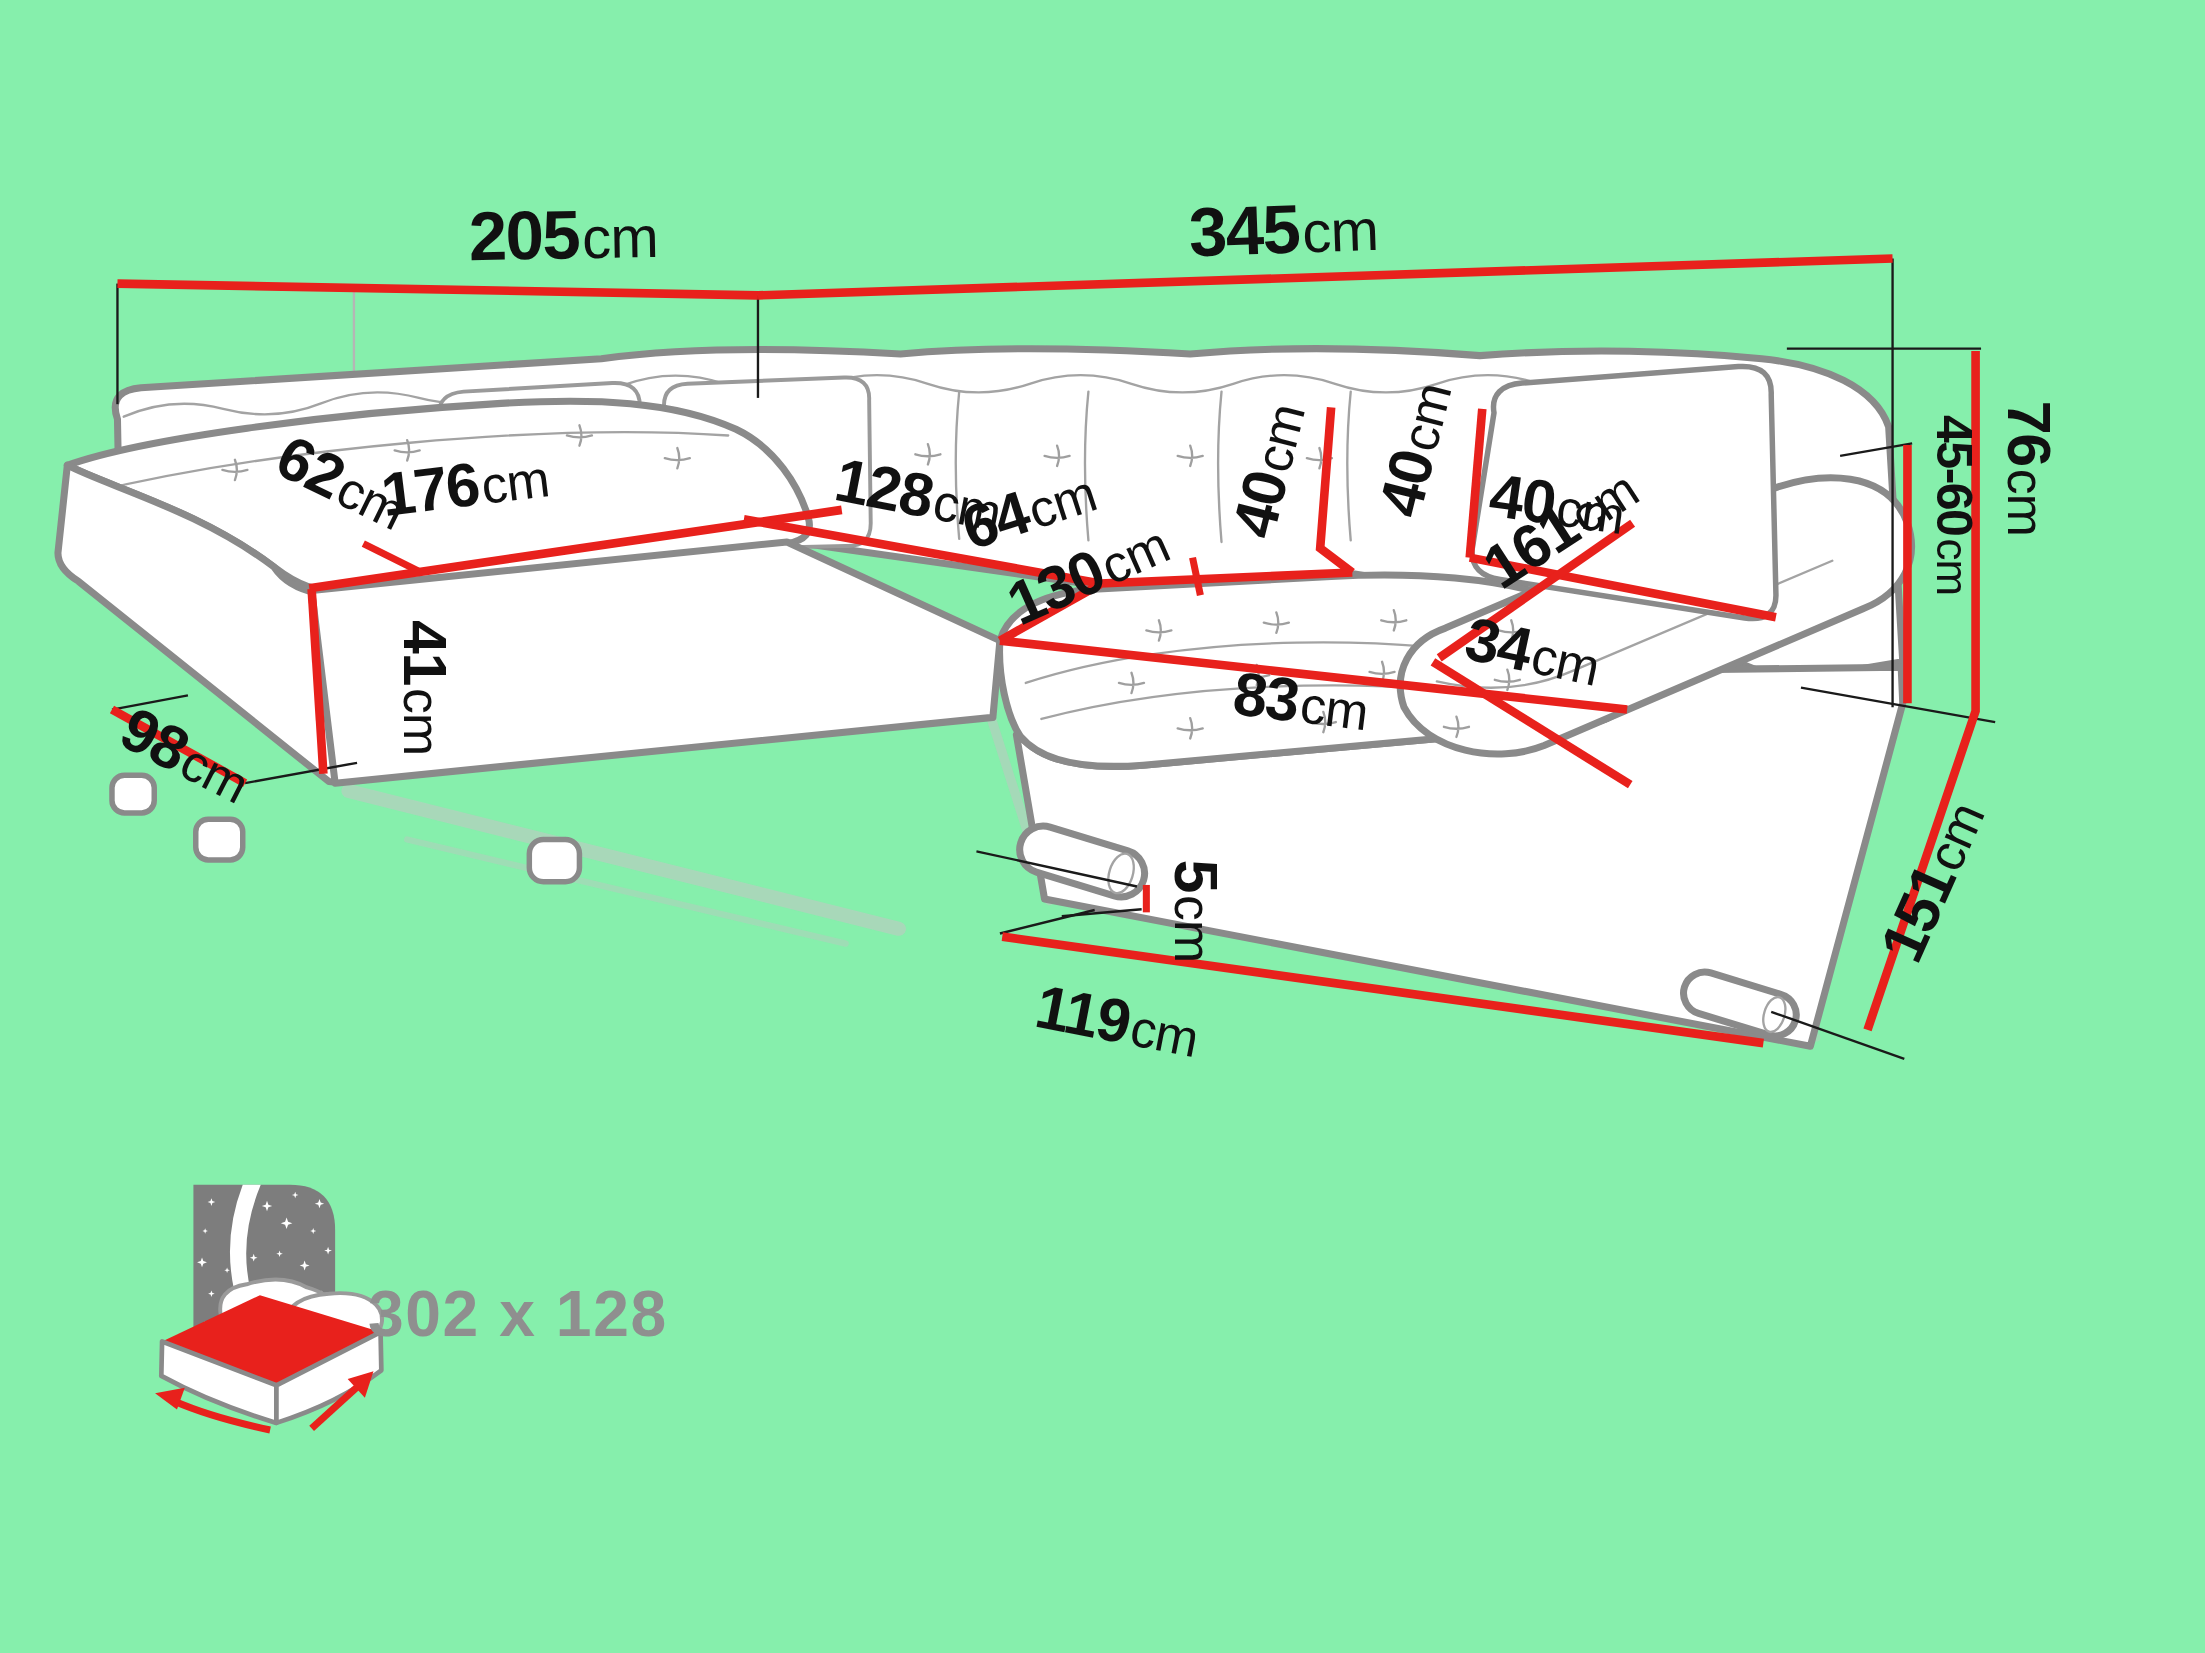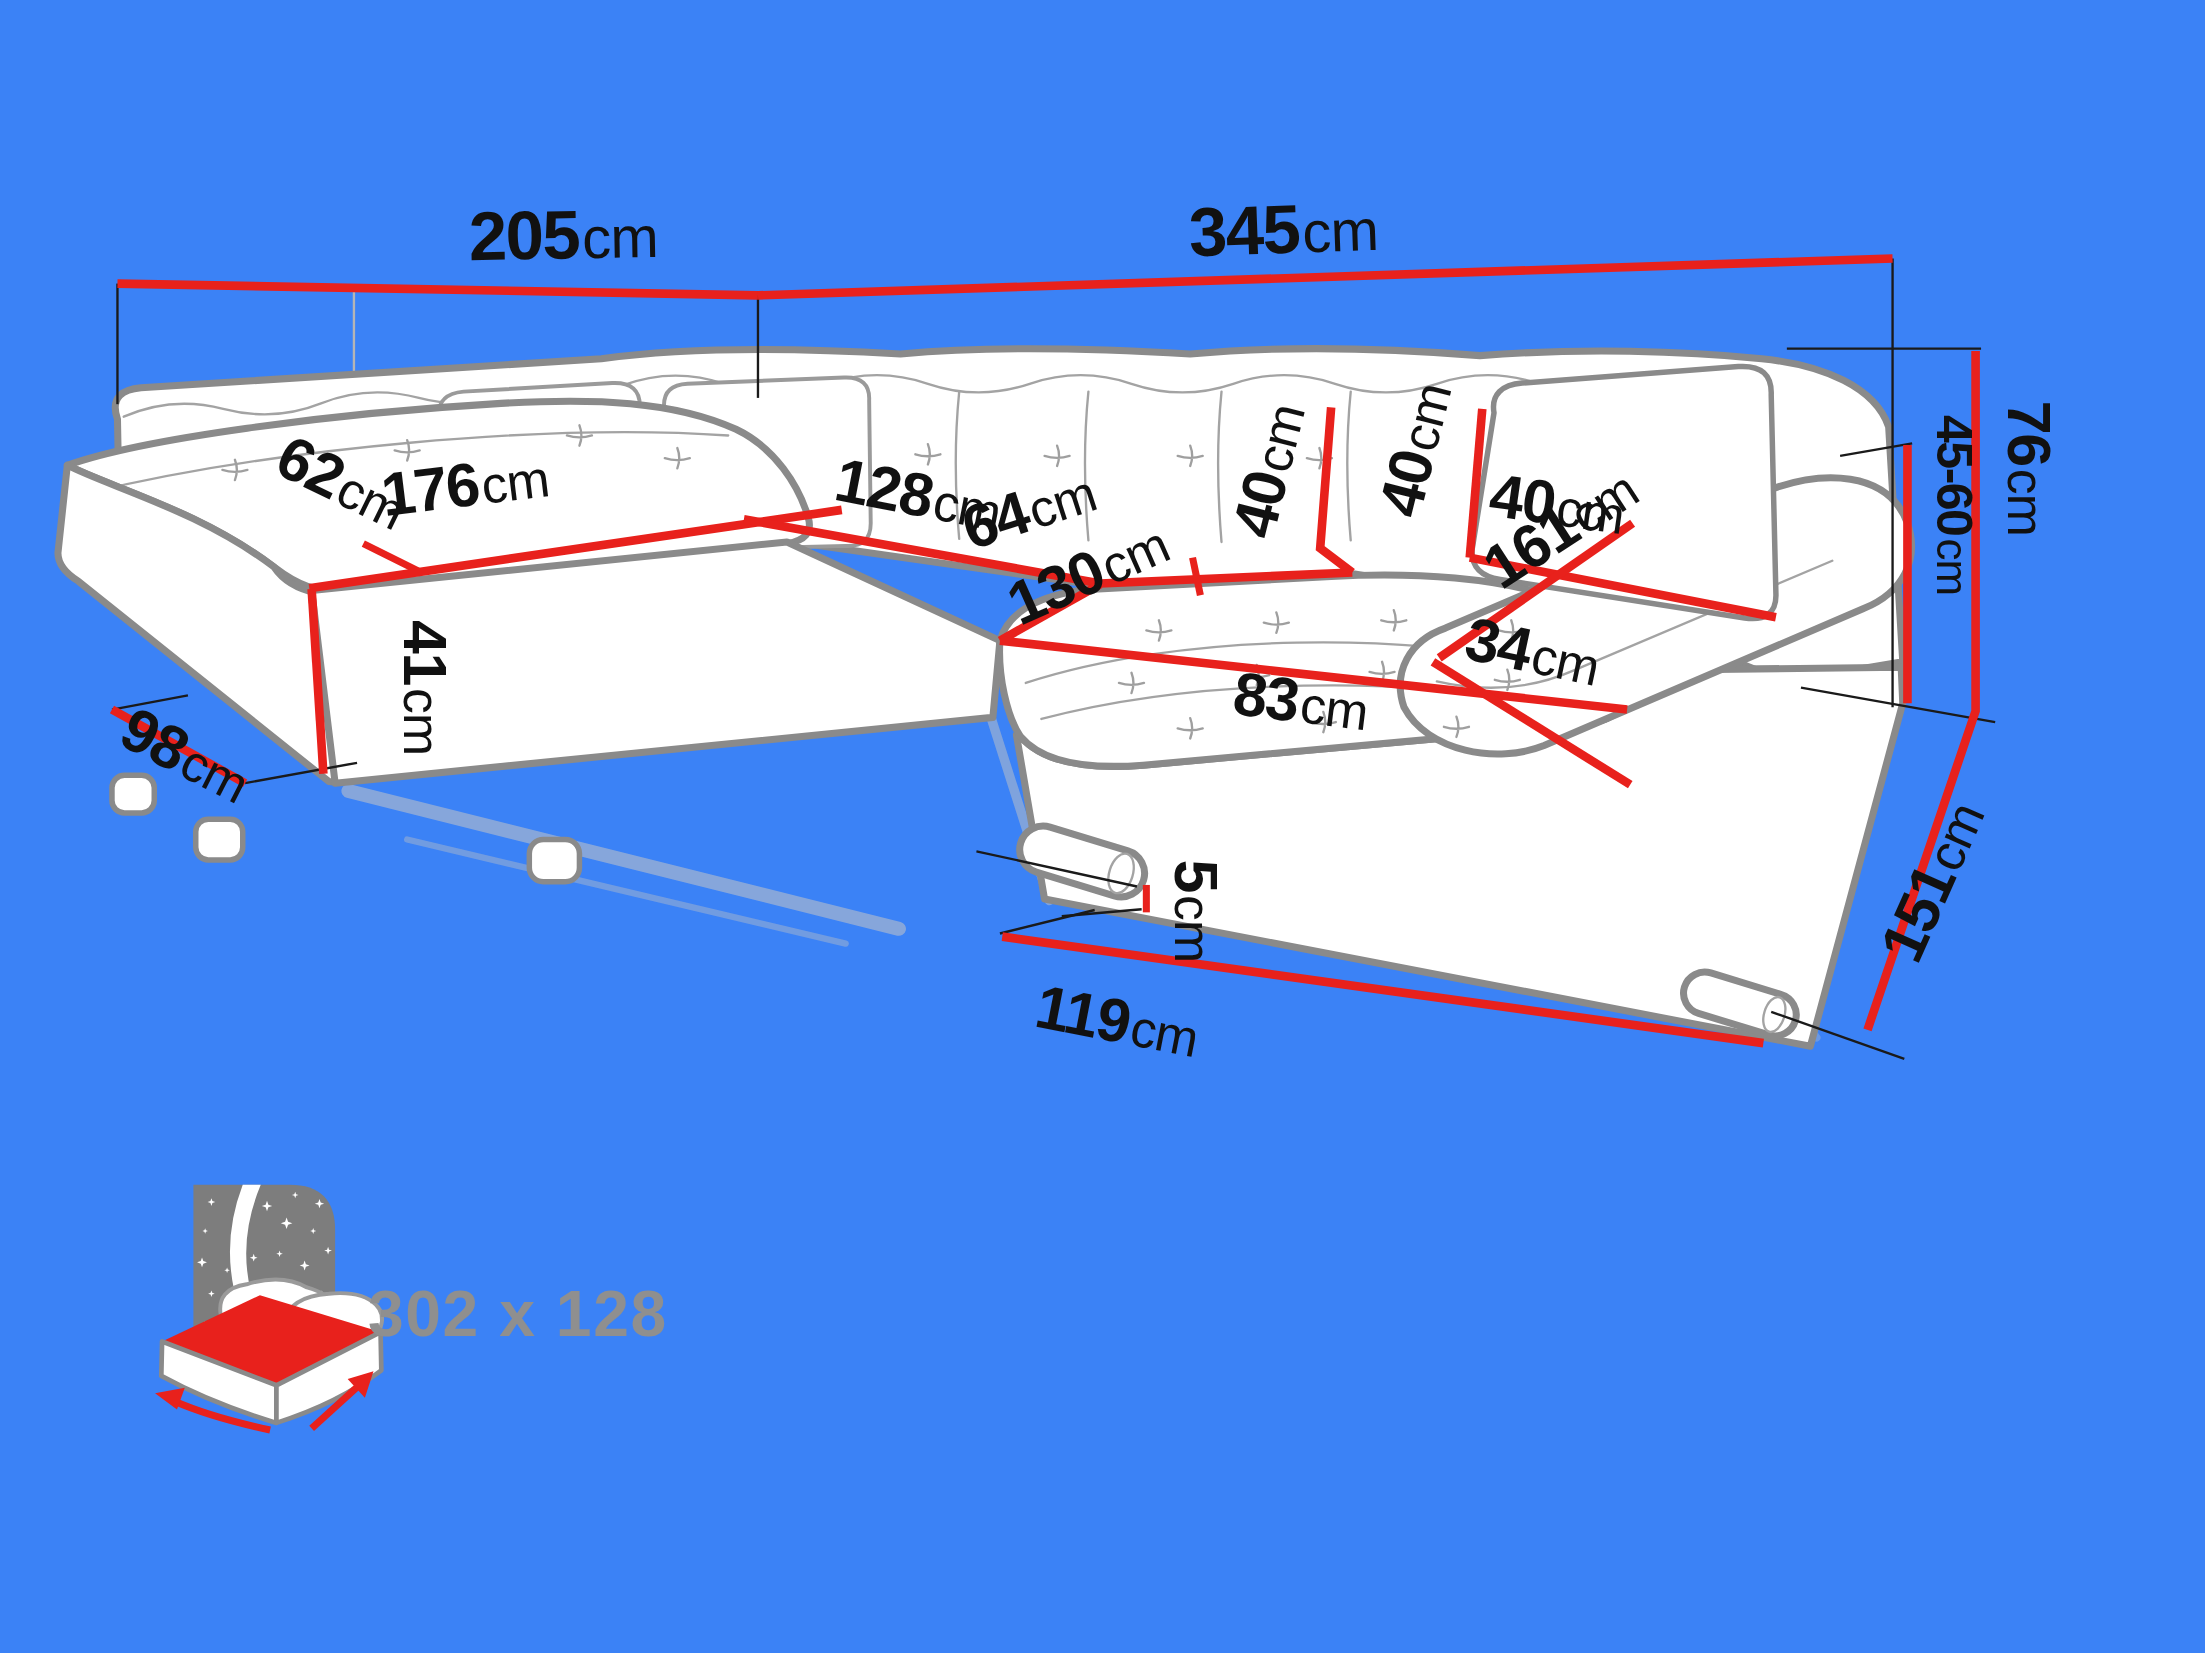--- a/index.html
+++ b/index.html
@@ -1,16 +1,16 @@
 <!DOCTYPE html>
 <html style="font-size:12.5px"><head>
 <meta charset="utf-8">
 <style>
   html,body{margin:0;padding:0;background:#ffffff;}
-  .page{width:2205px;height:1654px;position:relative;background:#3b82f6;overflow:hidden;}
+  .page{width:2205px;height:1654px;position:relative;background:#86efac;overflow:hidden;}
   svg{display:block;}
   text{font-family:"Liberation Sans",sans-serif;fill:#111111;}
   .v{font-weight:bold;font-size:78px;letter-spacing:-2px;}
   .u{font-weight:400;font-size:66px;letter-spacing:-1px;}
   .big .v{font-size:88px;}
   .big .u{font-size:74px;}
   .sm .v{font-size:64px;}
   .sm .u{font-size:56px;}
   .icontext{font-weight:bold;font-size:82px;fill:#8f8f8f;letter-spacing:2px;}
   .outline{fill:#ffffff;stroke:#8a8a8a;stroke-width:9;stroke-linejoin:round;stroke-linecap:round;}

